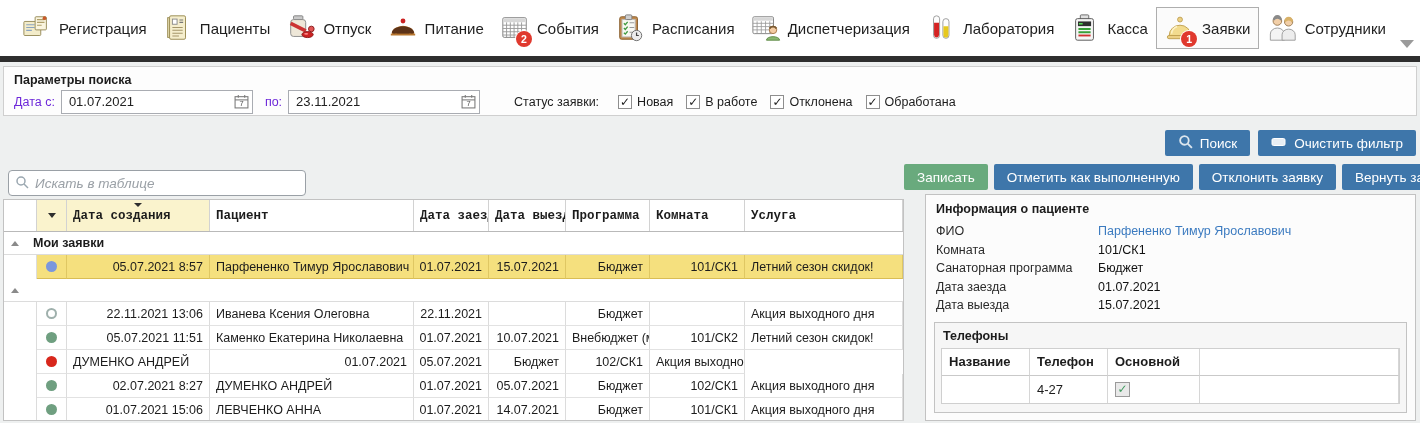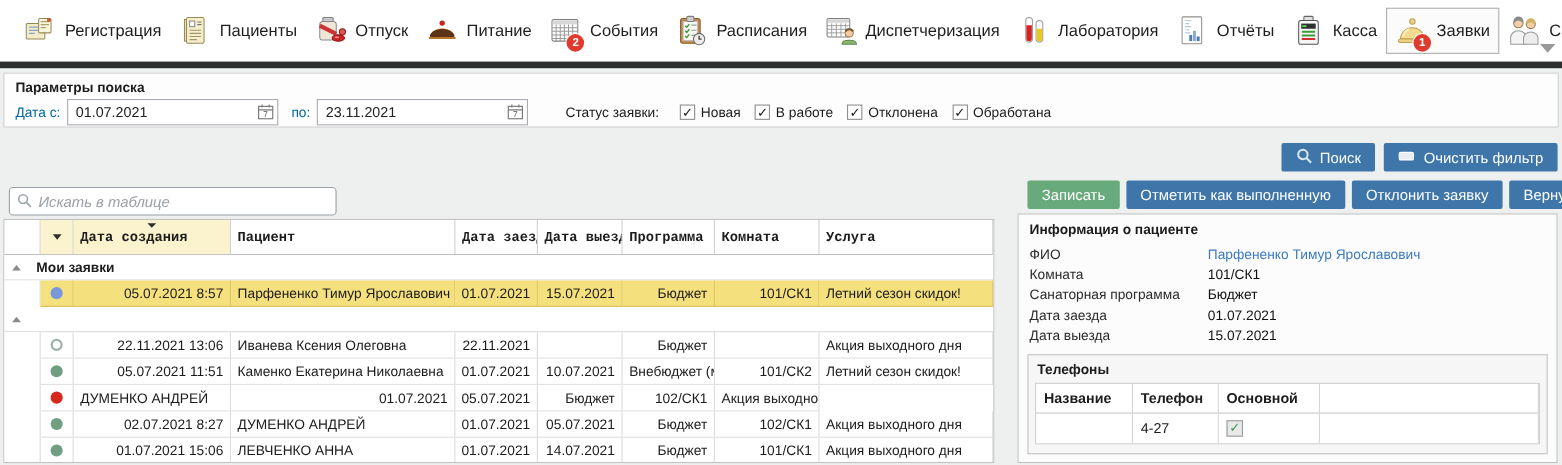--- a/index.html
+++ b/index.html
@@ -21,21 +21,21 @@
     display:flex;align-items:center;justify-content:center;box-shadow:0 0 0 1px #fff;}
   .tb-chevron{position:absolute;right:6px;top:40px;width:0;height:0;
     border-left:7px solid transparent;border-right:7px solid transparent;border-top:8px solid #9a9a9a;}
   .dark-strip{position:absolute;left:0;top:56px;right:0;height:6px;background:#2e2e2e;}
 
   
   .params{position:absolute;left:3px;right:3px;top:66px;height:50px;background:#fdfdfd;
     border:1px solid #cfcfcf;box-sizing:border-box;}
   .params-title{font-weight:bold;font-size:12.5px;padding:6px 10px 3px;}
   .params-row{display:flex;align-items:center;padding-left:10px;}
-  .fld-label{margin-right:6px;color:#0369a1;}
+  .fld-label{margin-right:6px;color:#6d28d9;}
   .date-wrap{position:relative;width:190px;height:22px;border:1px solid #a9acb2;background:#fff;margin-right:12px;}
   .date-wrap input{border:0;outline:none;width:160px;height:20px;font-size:13px;color:#222;
     padding:0 0 0 7px;font-family:inherit;background:transparent;}
   .date-ico{position:absolute;right:3px;top:3px;width:15px;height:15px;cursor:pointer;}
   .status-label{margin-left:22px;margin-right:6px;}
   .chk{display:flex;align-items:center;gap:5px;margin-left:13px;cursor:pointer;}
   .cb{width:14px;height:14px;border:1px solid #8e8e8e;background:#fff;display:inline-flex;
     align-items:center;justify-content:center;font-size:12px;font-weight:bold;color:#1a1a1a;box-sizing:border-box;}
   .cb[data-checked="checked"]::after{content:"\2713";line-height:1;}
 
@@ -81,21 +81,21 @@
   .td.num{justify-content:flex-end;}
   .trow.selected .td{background:#f5e07e;border-right-color:#dfc763;border-bottom:1px solid #d9bd55;}
   .trow.selected .td.indent{background:#fff;border-bottom:0;border-right-color:#dcdcdc;}
   .dot{width:11px;height:11px;border-radius:50%;display:inline-block;box-sizing:border-box;}
   .dot[data-status="blue"]{background:#7b97dc;}
   .dot[data-status="green"]{background:#6f9f80;}
   .dot[data-status="red"]{background:#d8271c;}
   .dot[data-status="empty"]{background:#fff;border:2px solid #9fb0ac;}
 
   
-  .req-actions{position:absolute;left:934px;right:4px;top:164px;display:flex;gap:6px;}
+  .req-actions{position:absolute;left:904px;right:4px;top:164px;display:flex;gap:6px;}
   .req-actions .btn{white-space:nowrap;}
   .info-panel{position:absolute;left:925px;right:4px;top:194px;bottom:2px;background:#fcfcfc;
     border:1px solid #c2c2c2;box-sizing:border-box;overflow:hidden;}
   .info-title{font-weight:bold;font-size:12.5px;padding:7px 10px 6px;}
   .info-row{display:flex;align-items:center;height:18.5px;padding:0 10px;font-size:12.5px;}
   .info-label{width:162px;color:#2b2b2b;flex:none;}
   .info-value{color:#111;}
   .info-value.link{color:#3c7bc0;cursor:pointer;}
   .phones{margin:7px 8px 0;border:1px solid #c3c3c3;background:#f6f6f6;}
   .phones-title{font-weight:bold;font-size:12.5px;padding:6px 8px 5px;}
@@ -207,32 +207,20 @@
   <div class="tb-item">
     <span class="tb-icon">
         <svg viewBox="0 0 32 32">
           <rect x="8" y="3" width="6.5" height="24" rx="3.2" fill="#fdfdfd" stroke="#9a9a9a"></rect>
           <path d="M8.6 10.5 h5.3 v13 a2.6 2.6 0 0 1 -5.3 0 z" fill="#d42323"></path>
           <rect x="18" y="6" width="6.5" height="21" rx="3.2" fill="#fdfdfd" stroke="#9a9a9a"></rect>
           <path d="M18.6 14 h5.3 v9.8 a2.6 2.6 0 0 1 -5.3 0 z" fill="#e6c81e"></path>
         </svg>
       </span>
     <span class="tb-label">Лаборатория</span>
-  </div>
-  <div class="tb-item">
-    <span class="tb-icon">
-        <svg viewBox="0 0 32 32">
-          <rect x="6" y="2.5" width="19" height="26" rx="1" fill="#fff" stroke="#8e8e8e"></rect>
-          <path d="M9 6h6M9 9h4M9 12h6M9 15h4M9 18h5" stroke="#b8c8d8" stroke-width="1.1"></path>
-          <rect x="13" y="20" width="2.8" height="6" fill="#4a7ab8"></rect>
-          <rect x="16.6" y="16" width="2.8" height="10" fill="#88a8cc"></rect>
-          <rect x="20.2" y="21.5" width="2.8" height="4.5" fill="#4a7ab8"></rect>
-        </svg>
-      </span>
-    <span class="tb-label">Отчёты</span>
   </div>
   <div class="tb-item">
     <span class="tb-icon">
         <svg viewBox="0 0 32 32">
           <rect x="11" y="2" width="9" height="6" rx="1" fill="#e0e0e0" stroke="#666"></rect>
           <rect x="6" y="6" width="19" height="23" rx="2" fill="#f6f6f6" stroke="#555"></rect>
           <rect x="8.5" y="9" width="14" height="5" fill="#2f2f2f"></rect>
           <path d="M9.5 11.5 h4" stroke="#55e055" stroke-width="1.6"></path>
           <path d="M9 17h13M9 20.5h13" stroke="#39a039" stroke-width="2"></path>
           <path d="M9 24h13" stroke="#d03030" stroke-width="2"></path>

